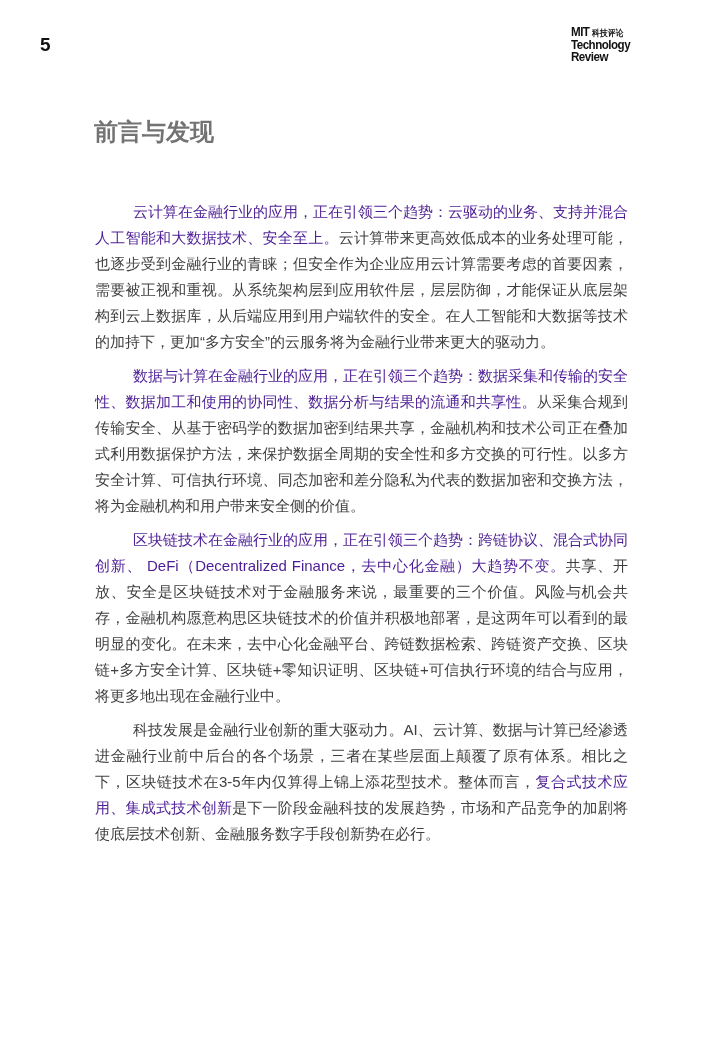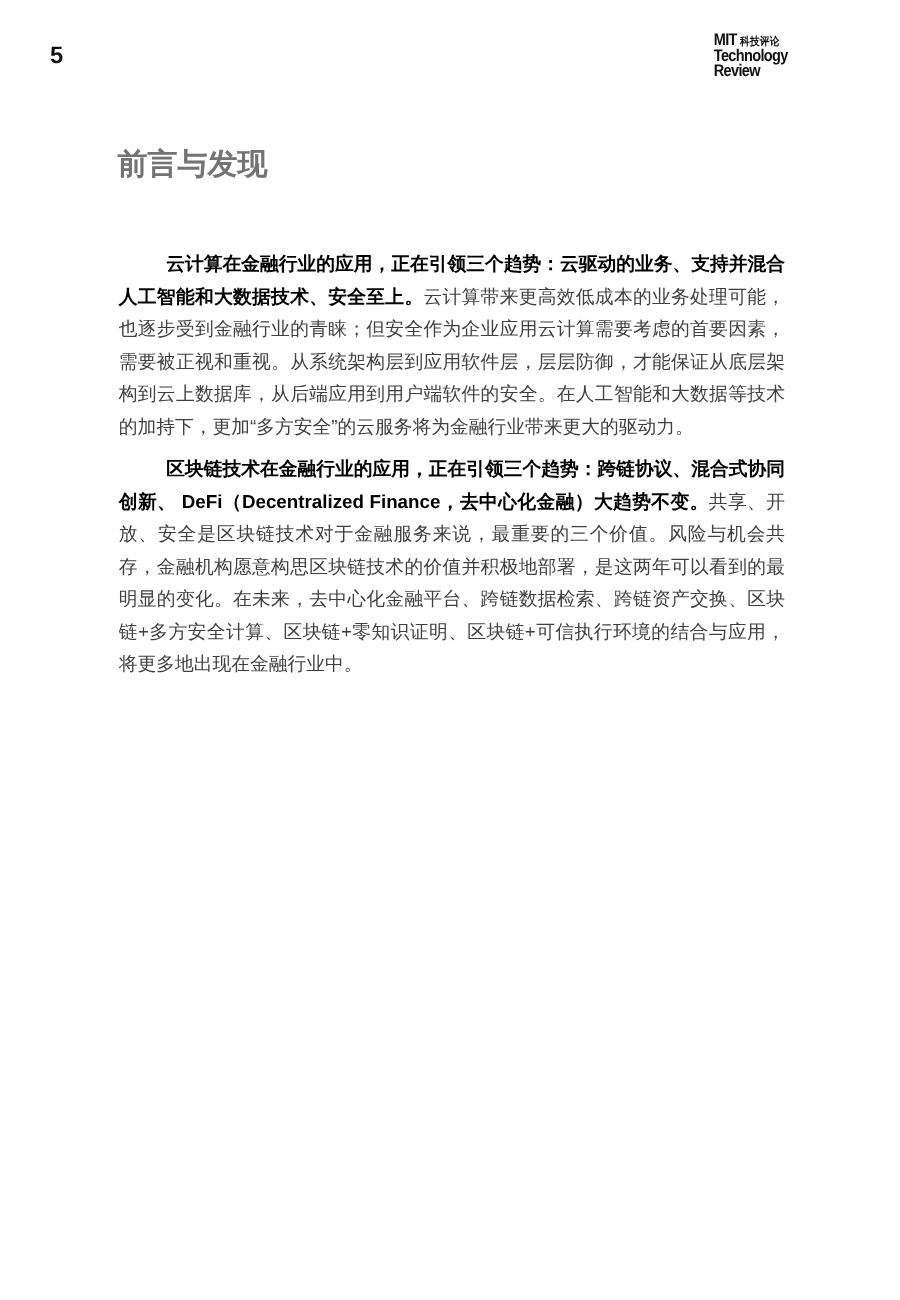--- a/index.html
+++ b/index.html
@@ -71,22 +71,22 @@
     margin: 0 0 8px 0;
     font-size: 15px;
     line-height: 26px;
     text-align: justify;
     text-justify: inter-ideograph;
     text-indent: 38px;
     color: #3f3f3f;
     word-break: break-all;
   }
   .content p b {
-    font-weight: bold;
-    color: #000000;
+    font-weight: normal;
+    color: #4c1d95;
   }
 </style>
 </head>
 <body>
 
 <div>
 
   <div class="page-number">5</div>
 
   <div class="logo">
@@ -95,16 +95,18 @@
       <span class="logo-cn">科技评论</span>
     </div>
     <div class="logo-line">Technology</div>
     <div class="logo-line">Review</div>
   </div>
 
   <h1 class="section-title">前言与发现</h1>
 
   <main class="content">
       <p><b>云计算在金融行业的应用，正在引领三个趋势：云驱动的业务、支持并混合人工智能和大数据技术、安全至上。</b><span>云计算带来更高效低成本的业务处理可能，也逐步受到金融行业的青睐；但安全作为企业应用云计算需要考虑的首要因素，需要被正视和重视。从系统架构层到应用软件层，层层防御，才能保证从底层架构到云上数据库，从后端应用到用户端软件的安全。在人工智能和大数据等技术的加持下，更加“多方安全”的云服务将为金融行业带来更大的驱动力。</span></p>
+      <p><b>数据与计算在金融行业的应用，正在引领三个趋势：数据采集和传输的安全性、数据加工和使用的协同性、数据分析与结果的流通和共享性。</b><span>从采集合规到传输安全、从基于密码学的数据加密到结果共享，金融机构和技术公司正在叠加式利用数据保护方法，来保护数据全周期的安全性和多方交换的可行性。以多方安全计算、可信执行环境、同态加密和差分隐私为代表的数据加密和交换方法，将为金融机构和用户带来安全侧的价值。</span></p>
       <p><b>区块链技术在金融行业的应用，正在引领三个趋势：跨链协议、混合式协同创新、 DeFi（Decentralized Finance，去中心化金融）大趋势不变。</b><span>共享、开放、安全是区块链技术对于金融服务来说，最重要的三个价值。风险与机会共存，金融机构愿意构思区块链技术的价值并积极地部署，是这两年可以看到的最明显的变化。在未来，去中心化金融平台、跨链数据检索、跨链资产交换、区块链+多方安全计算、区块链+零知识证明、区块链+可信执行环境的结合与应用，将更多地出现在金融行业中。</span></p>
+      <p><span>科技发展是金融行业创新的重大驱动力。AI、云计算、数据与计算已经渗透进金融行业前中后台的各个场景，三者在某些层面上颠覆了原有体系。相比之下，区块链技术在3-5年内仅算得上锦上添花型技术。整体而言，</span><b>复合式技术应用、集成式技术创新</b><span>是下一阶段金融科技的发展趋势，市场和产品竞争的加剧将使底层技术创新、金融服务数字手段创新势在必行。</span></p>
     </main>
 
 </div>
 
 </body></html>

